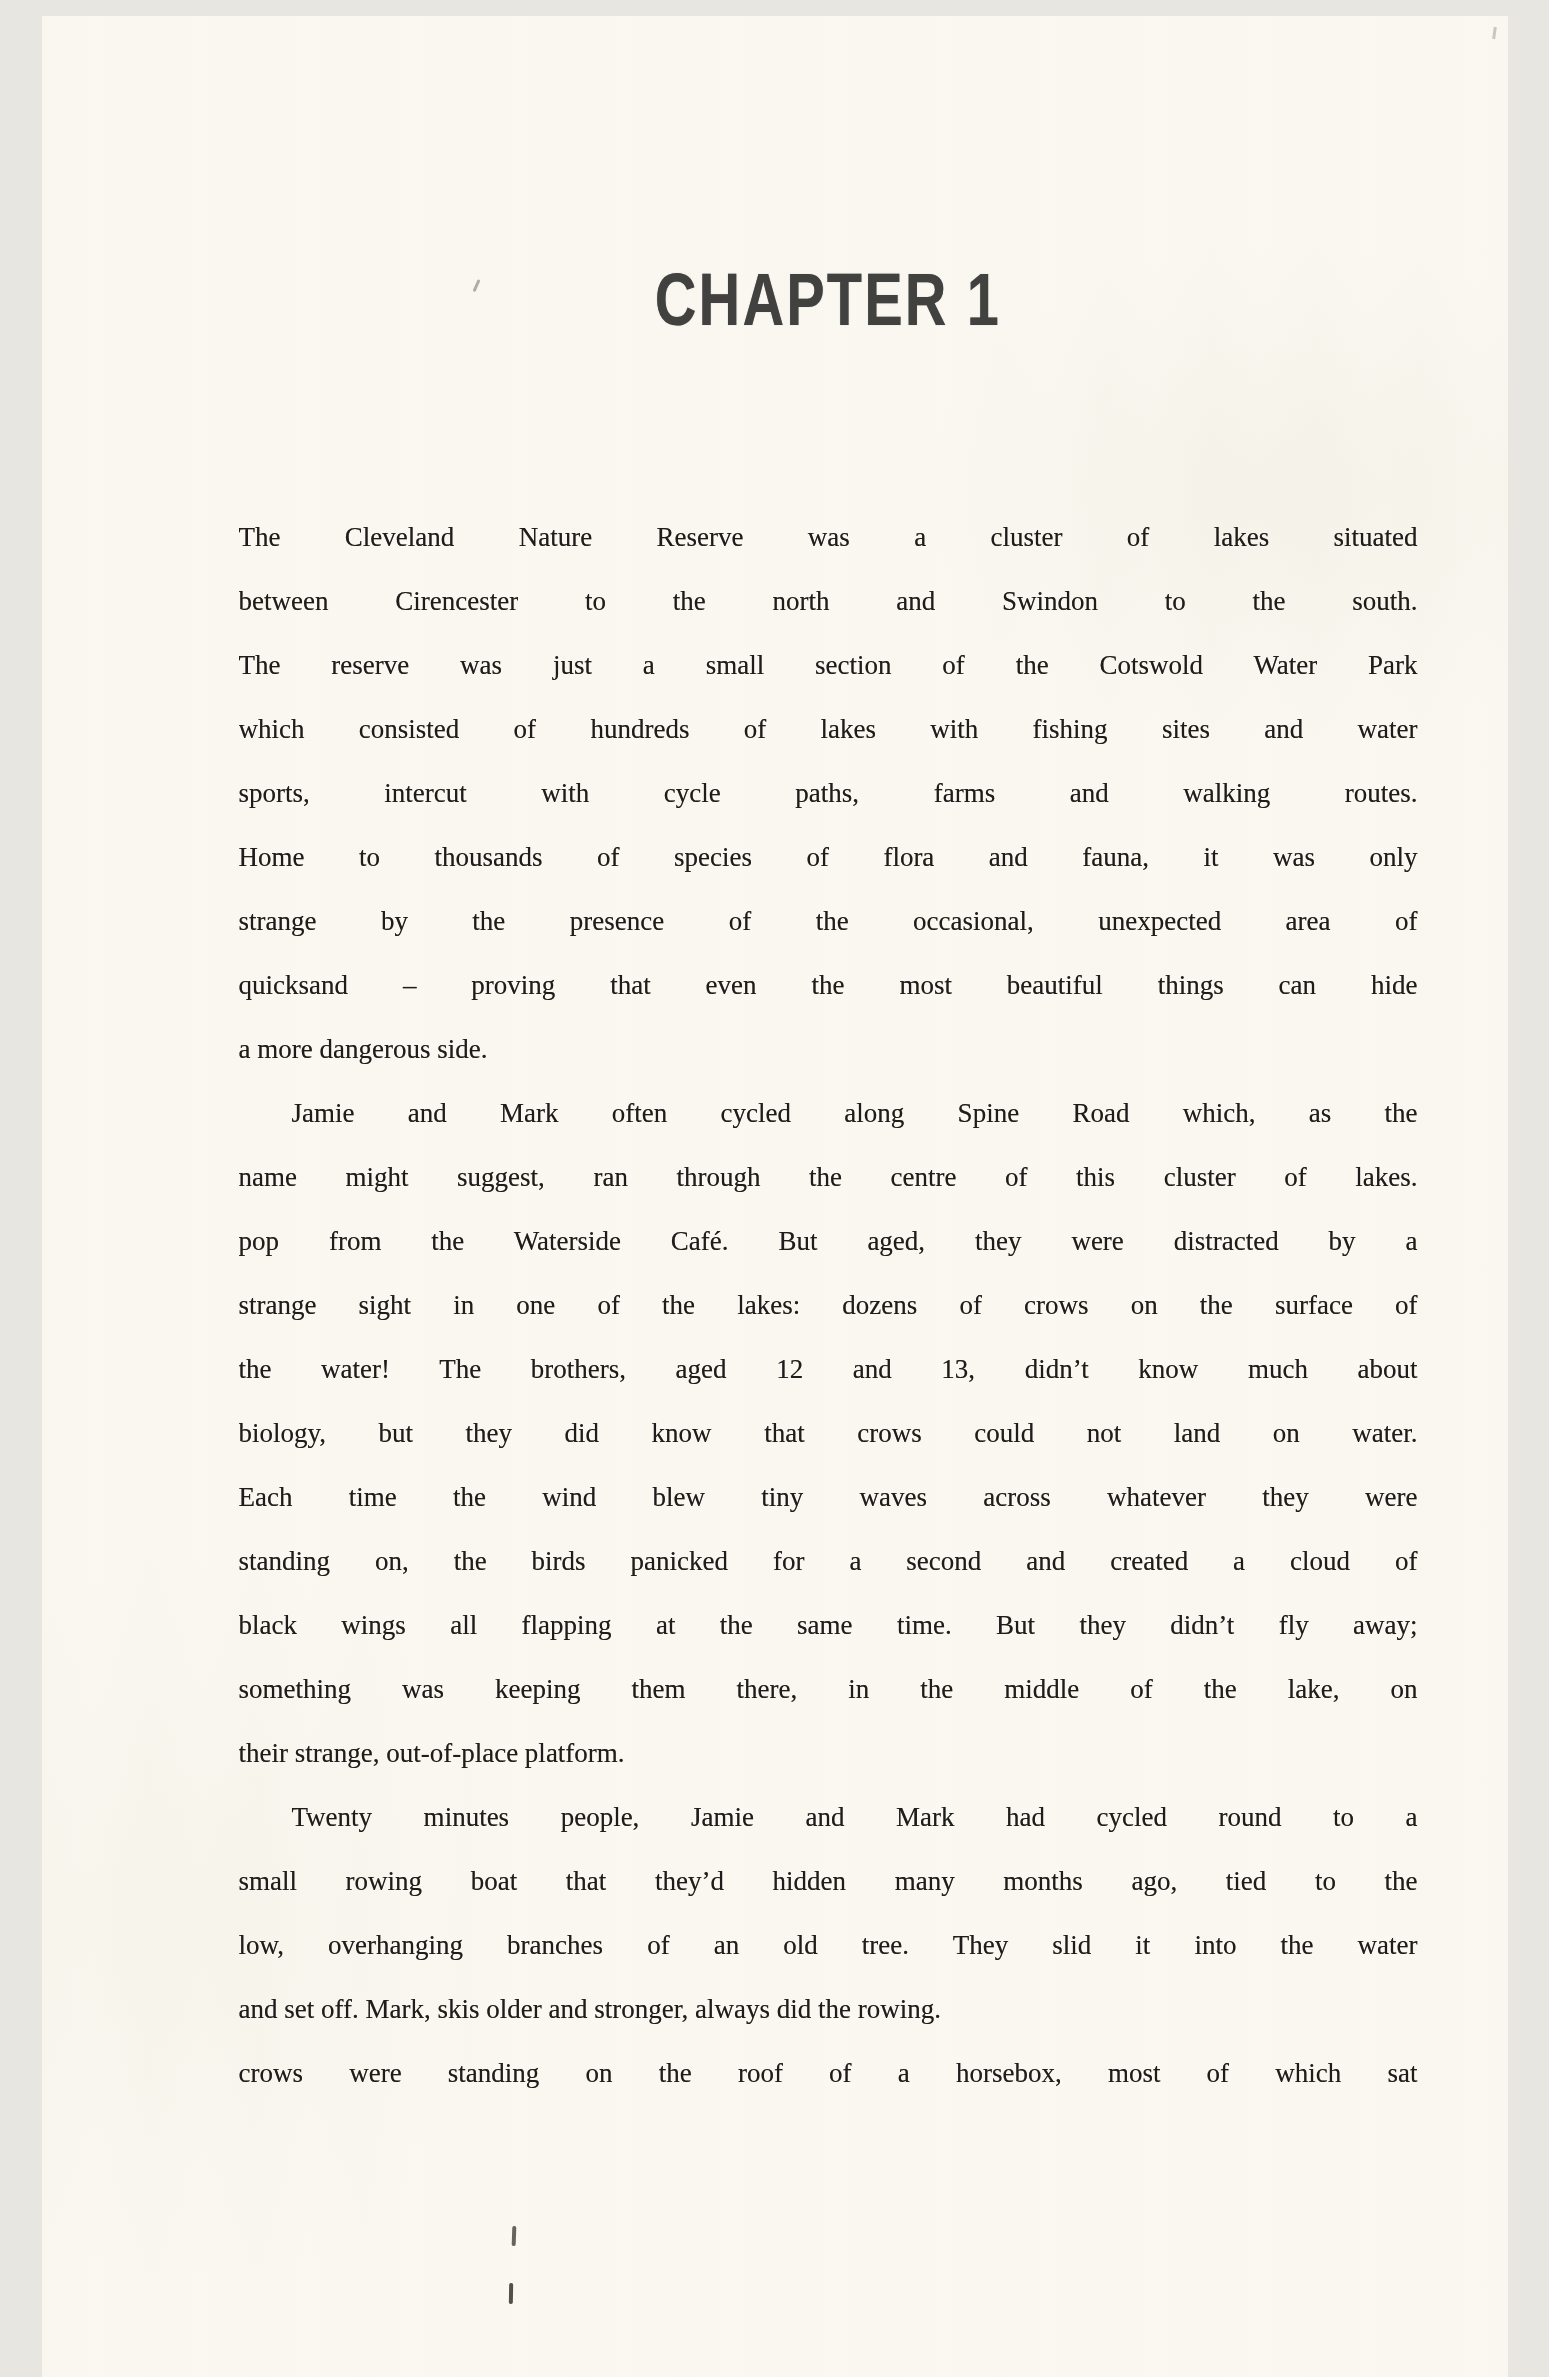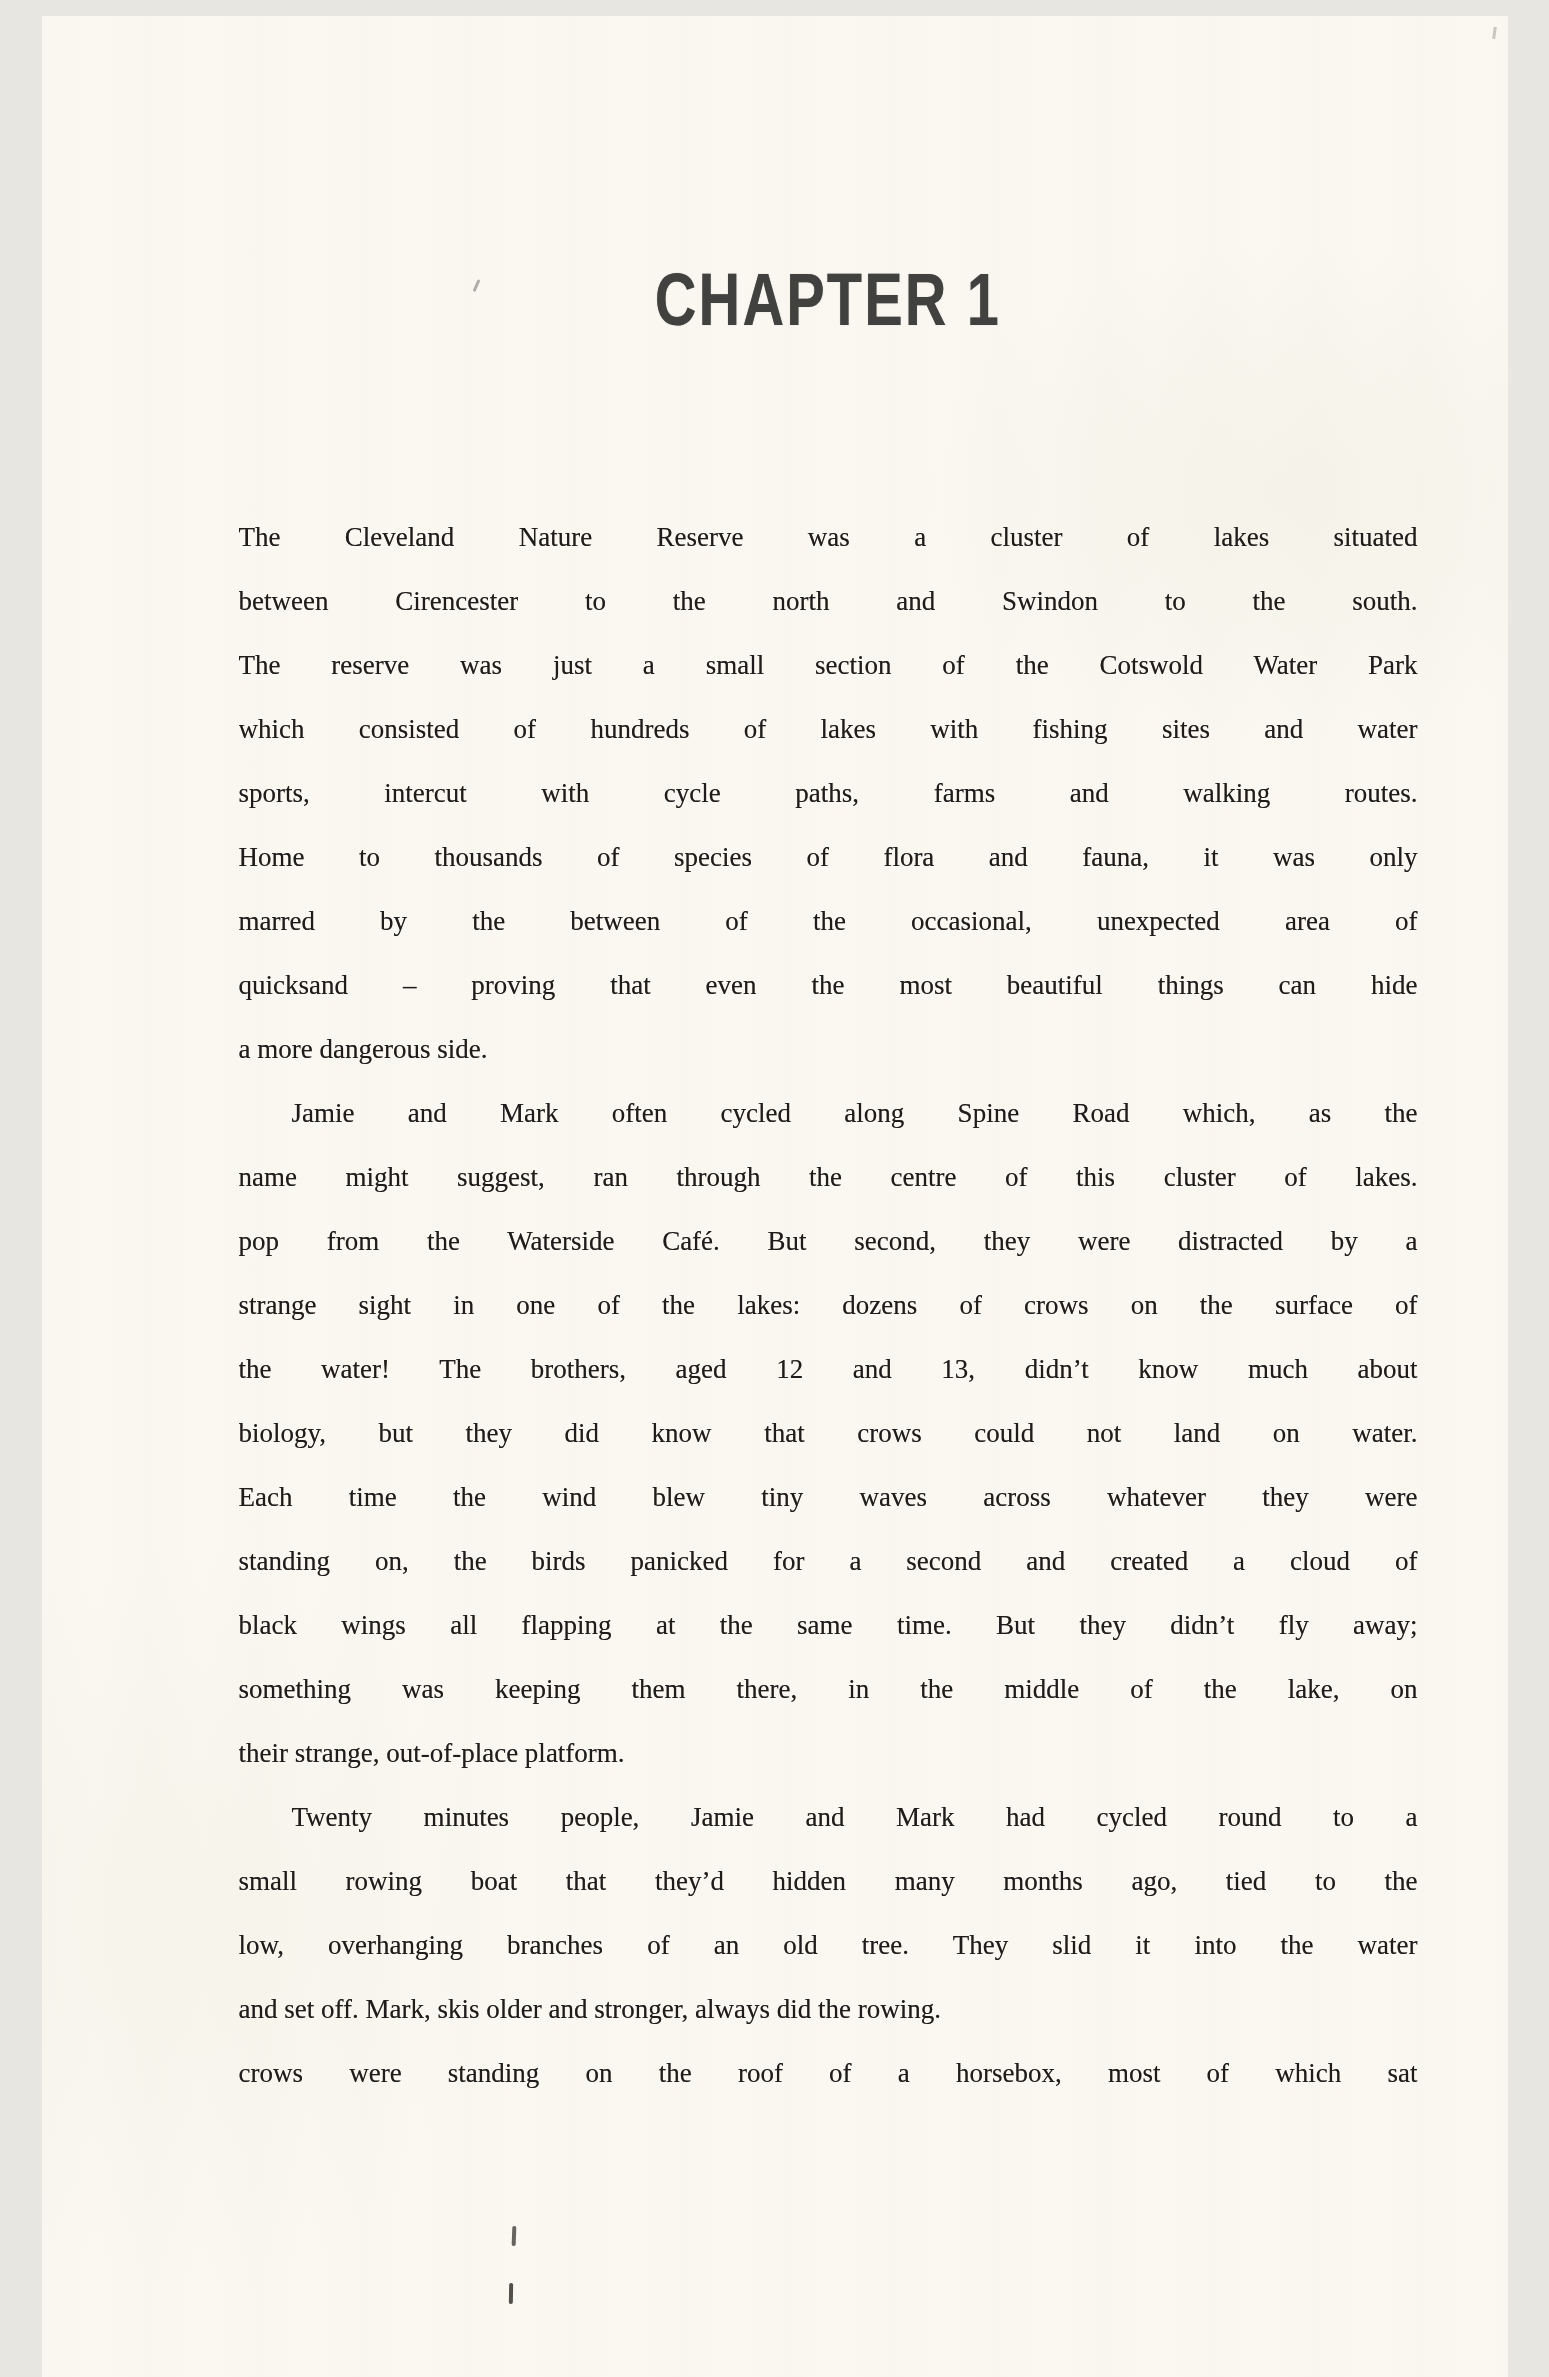--- a/index.html
+++ b/index.html
@@ -124,26 +124,26 @@
   <div class="stray-mark"></div>
   <div class="corner-mark"></div>
 
   <section class="body-text" id="body-text">
       <div class="line just">The Cleveland Nature Reserve was a cluster of lakes situated</div>
       <div class="line just">between Cirencester to the north and Swindon to the south.</div>
       <div class="line just">The reserve was just a small section of the Cotswold Water Park</div>
       <div class="line just">which consisted of hundreds of lakes with fishing sites and water</div>
       <div class="line just">sports, intercut with cycle paths, farms and walking routes.</div>
       <div class="line just">Home to thousands of species of flora and fauna, it was only</div>
-      <div class="line just">marred by the between of the occasional, unexpected area of</div>
+      <div class="line just">strange by the presence of the occasional, unexpected area of</div>
       <div class="line just">quicksand – proving that even the most beautiful things can hide</div>
       <div class="line">a more dangerous side.</div>
       <div class="line just indent">Jamie and Mark often cycled along Spine Road which, as the</div>
       <div class="line just">name might suggest, ran through the centre of this cluster of lakes.</div>
-      <div class="line just">pop from the Waterside Café. But second, they were distracted by a</div>
+      <div class="line just">pop from the Waterside Café. But aged, they were distracted by a</div>
       <div class="line just">strange sight in one of the lakes: dozens of crows on the surface of</div>
       <div class="line just">the water! The brothers, aged 12 and 13, didn’t know much about</div>
       <div class="line just">biology, but they did know that crows could not land on water.</div>
       <div class="line just">Each time the wind blew tiny waves across whatever they were</div>
       <div class="line just">standing on, the birds panicked for a second and created a cloud of</div>
       <div class="line just">black wings all flapping at the same time. But they didn’t fly away;</div>
       <div class="line just">something was keeping them there, in the middle of the lake, on</div>
       <div class="line">their strange, out-of-place platform.</div>
       <div class="line just indent">Twenty minutes people, Jamie and Mark had cycled round to a</div>
       <div class="line just">small rowing boat that they’d hidden many months ago, tied to the</div>

